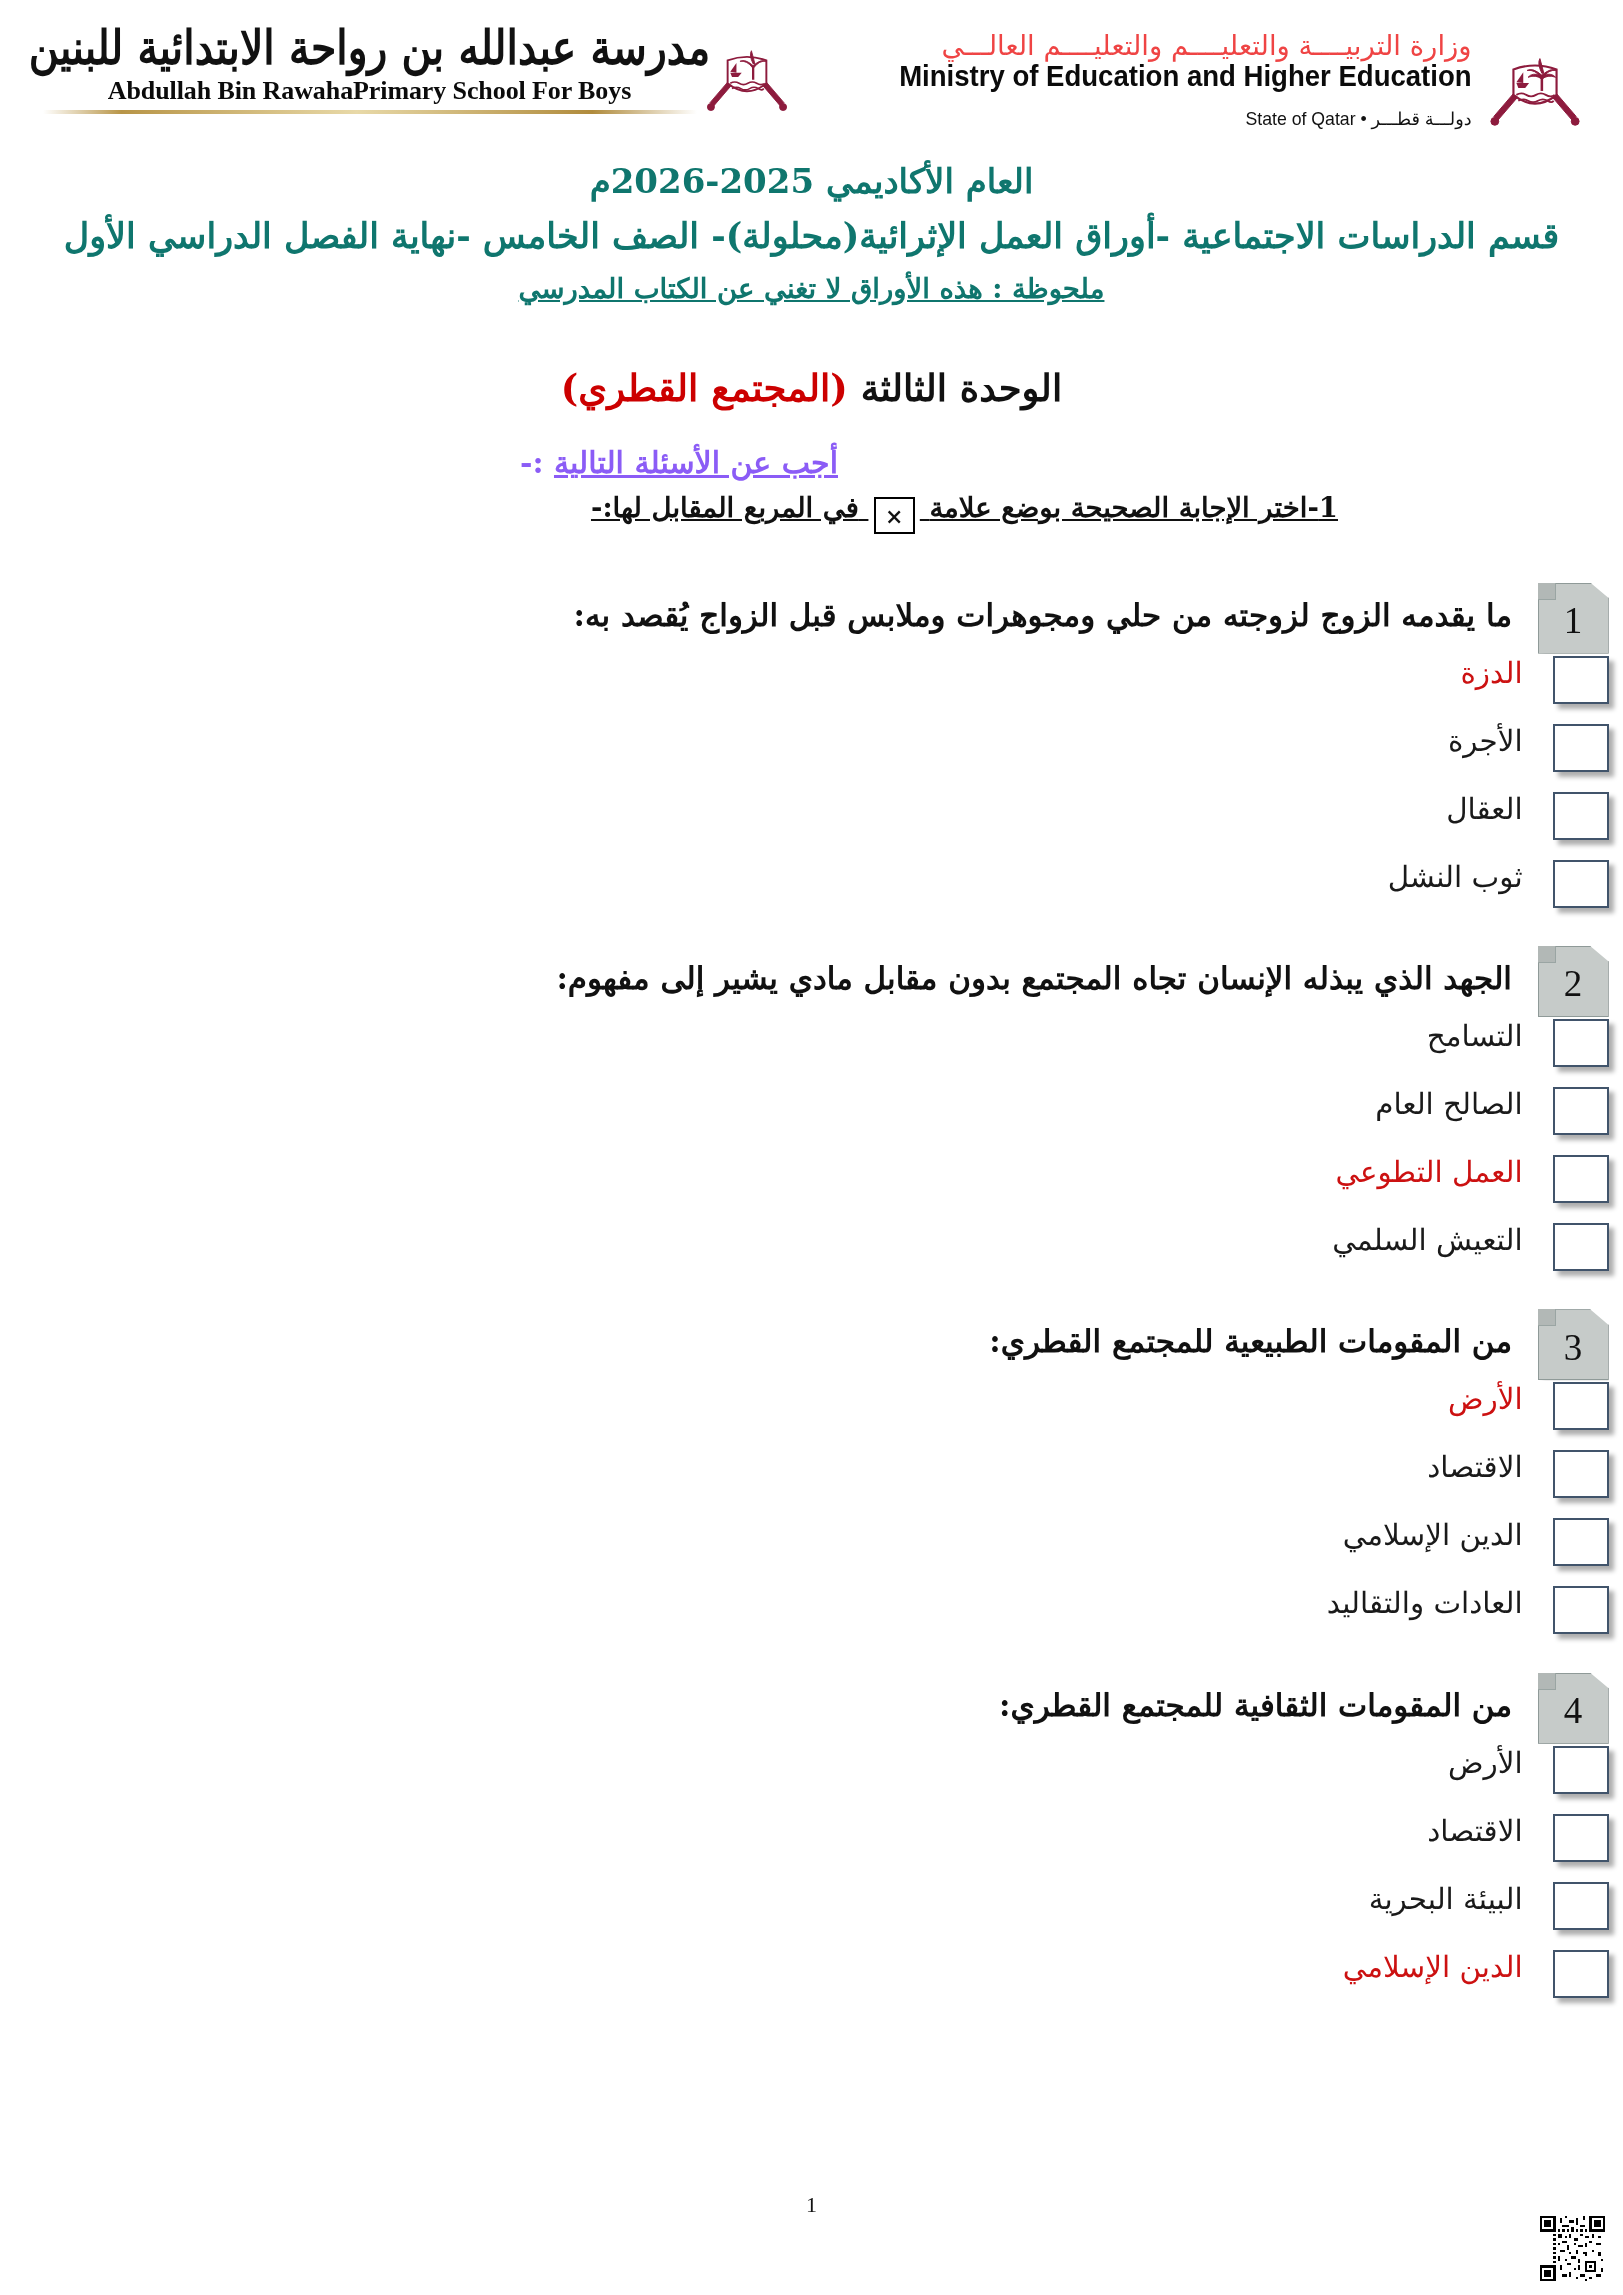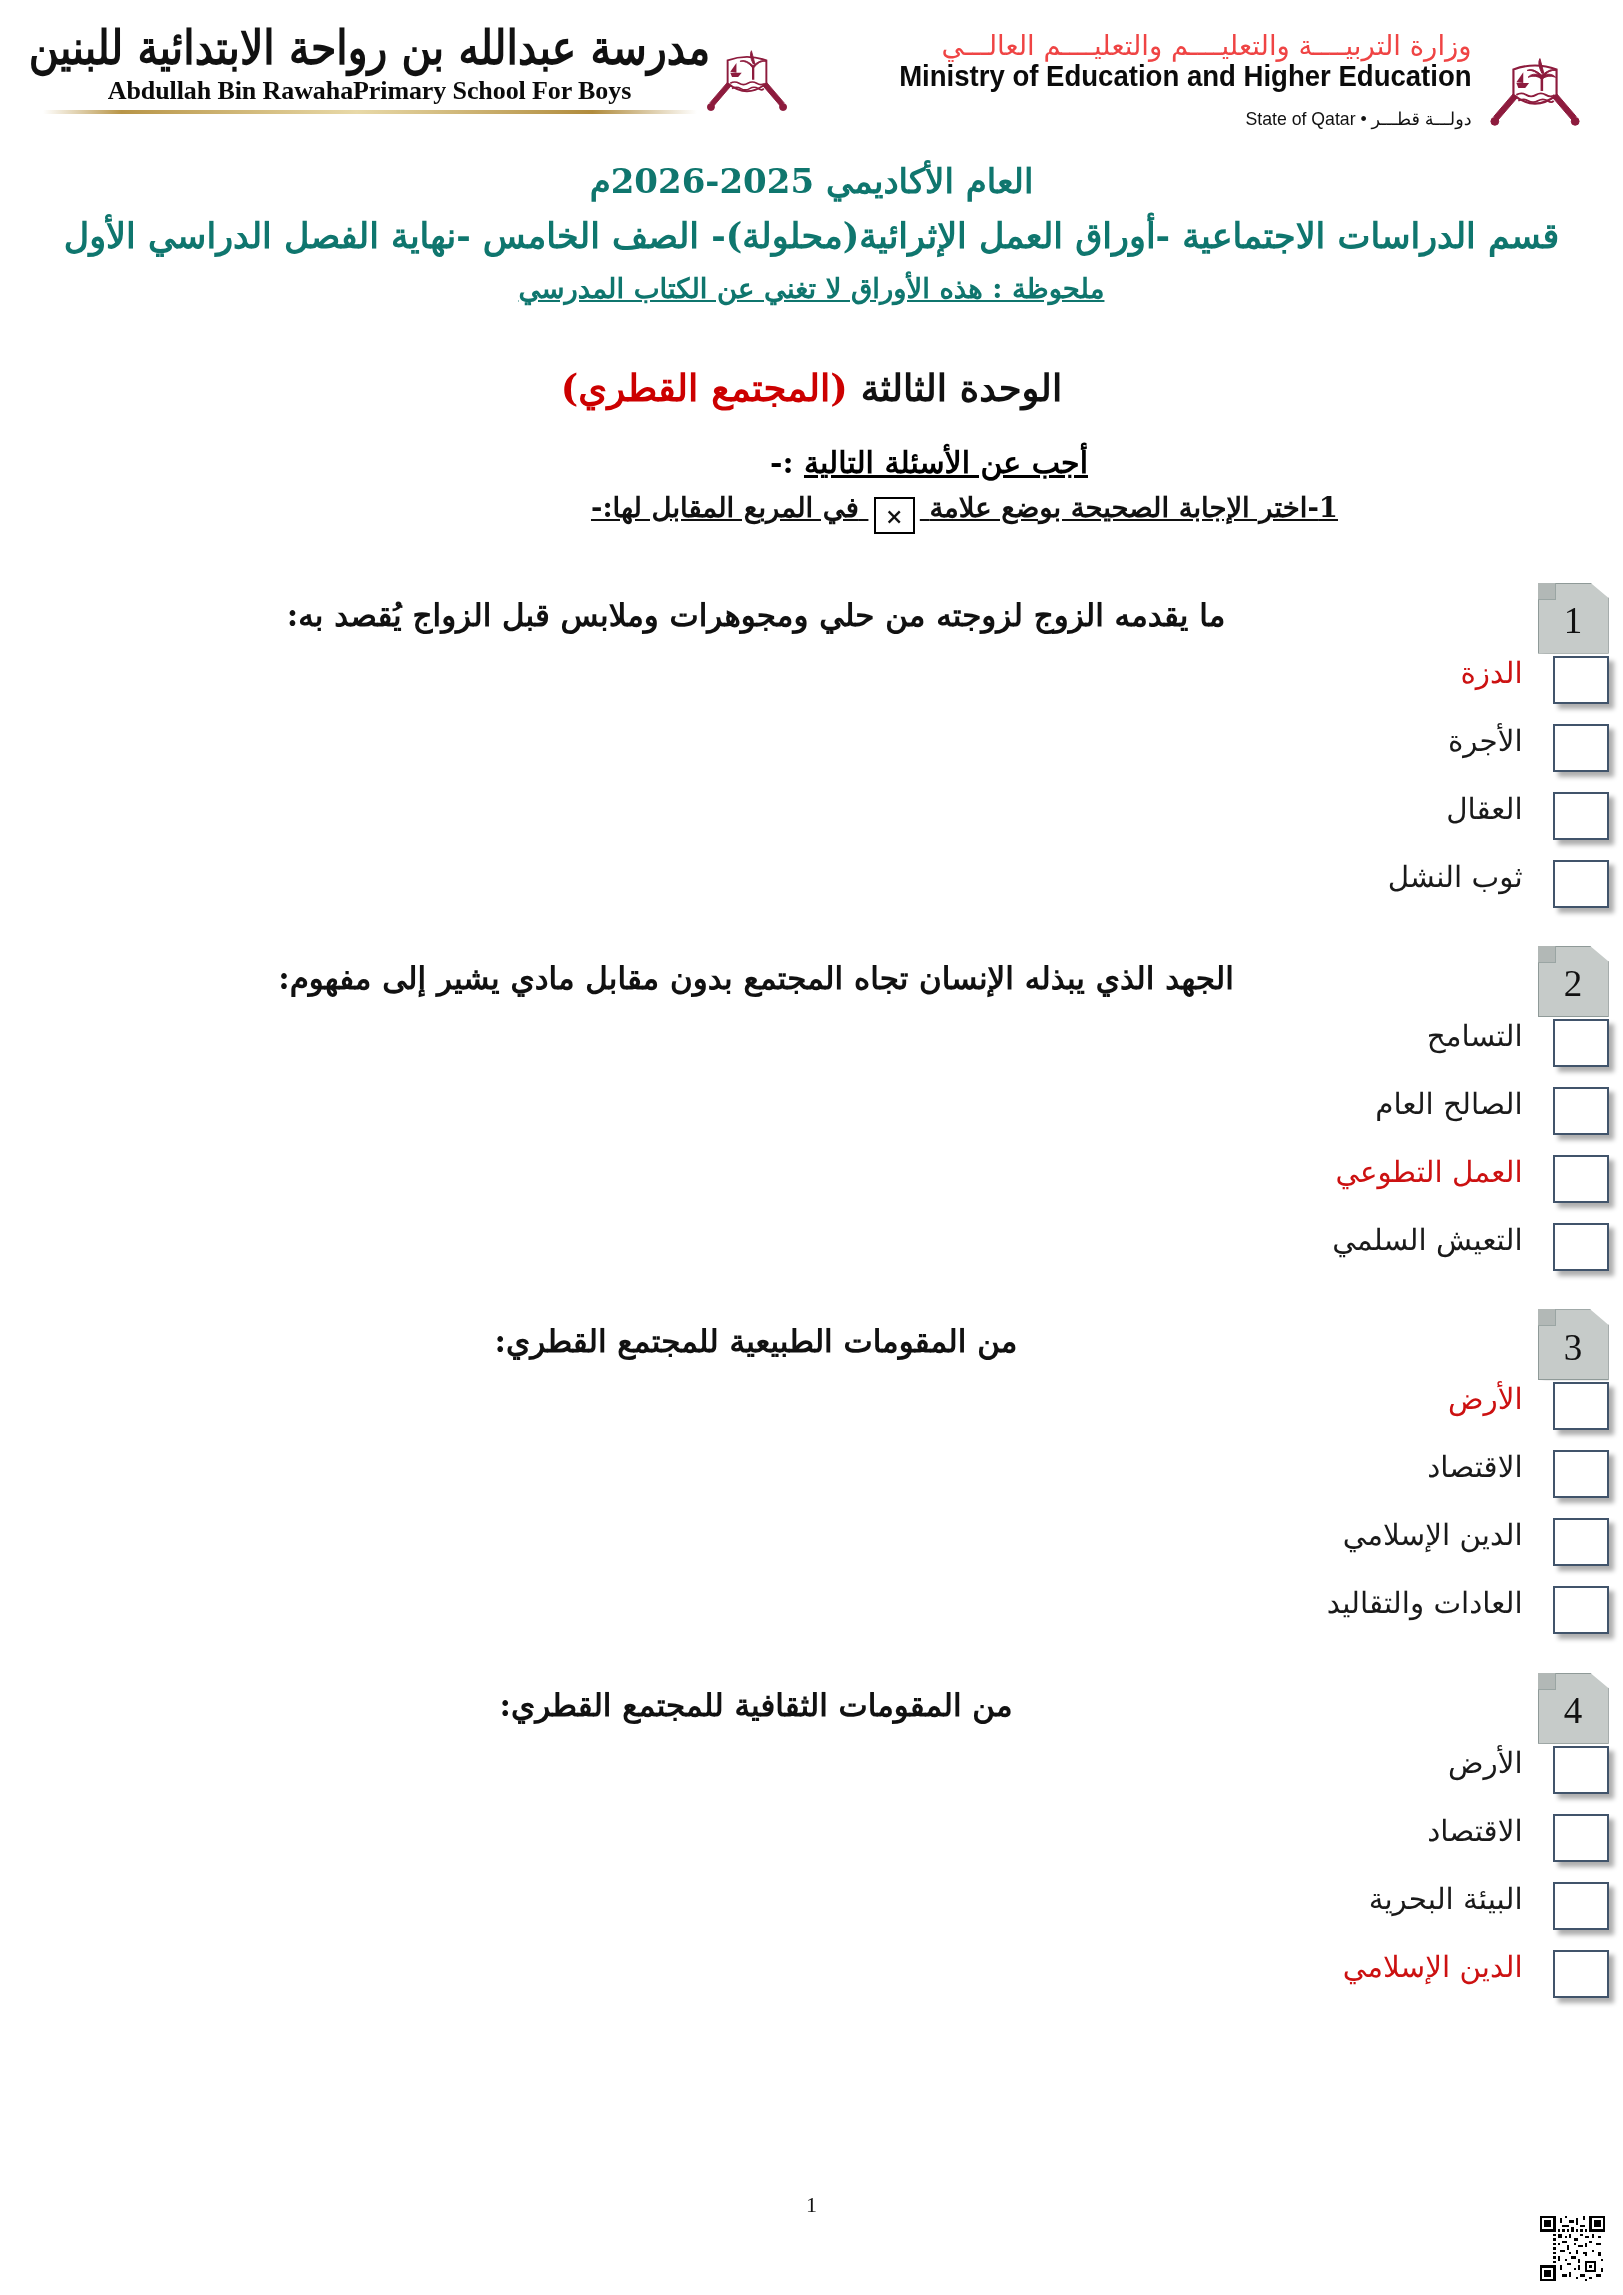--- a/index.html
+++ b/index.html
@@ -155,22 +155,22 @@
     top: 445px;
     right: 285px;
     width: 818px;
     direction: rtl;
     text-align: left;
   }
   .ins-main {
     font-family: "DejaVu Serif", serif;
     font-weight: 700;
     font-size: 30px;
-    color: #000000;
-    text-align: center;
+    color: #8b5cf6;
+    text-align: left;
   }
   .ins-main .underlined { text-decoration: underline; }
   .ins-sub {
     margin-top: 10.5px;
     font-family: "DejaVu Serif", serif;
     font-weight: 700;
     font-size: 27.5px;
     color: #111111;
     text-align: right;
     text-decoration: underline;
@@ -197,21 +197,21 @@
     top: 576px; left: 0;
     width: 1623px;
     direction: rtl;
   }
   .question { position: relative; margin-bottom: 11.8px; }
 
   .q-head {
     display: flex;
     flex-direction: row;
     align-items: center;
-    justify-content: center;
+    justify-content: flex-start;
     padding-right: 111px;
     height: 77px;
   }
   .q-text {
     font-family: "DejaVu Serif", serif;
     font-weight: 700;
     font-size: 31px;
     color: #111111;
     white-space: nowrap;
     text-align: right;

